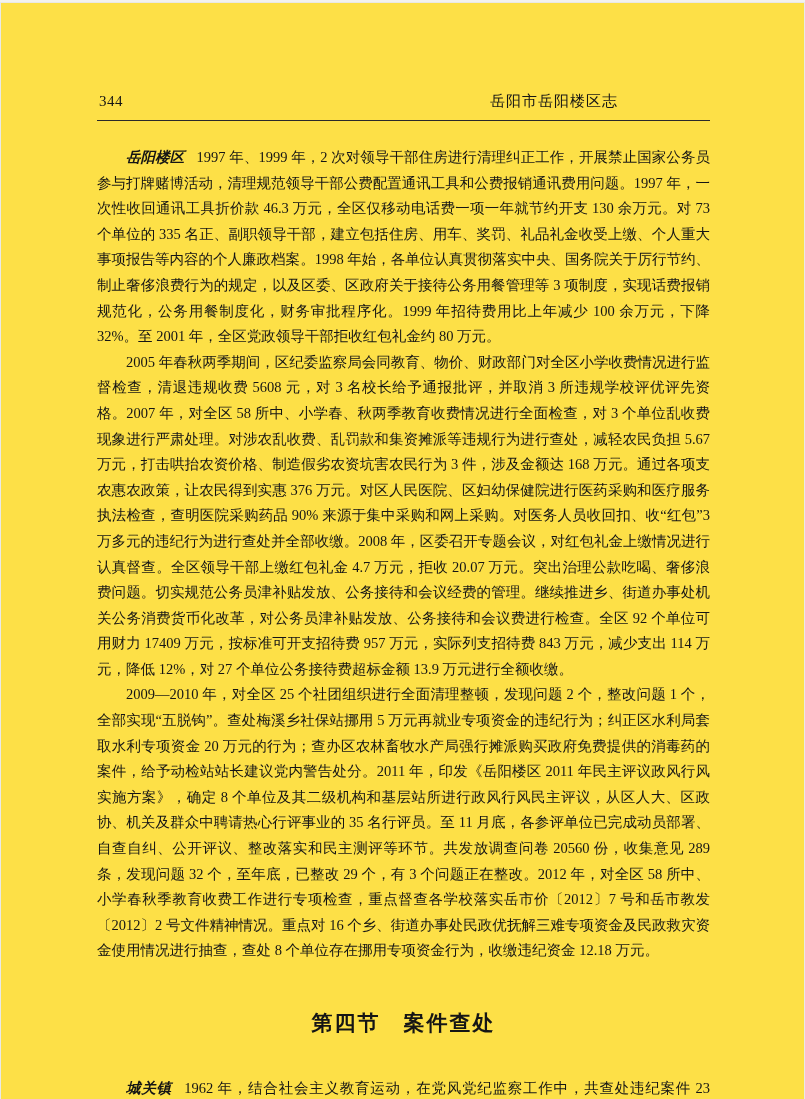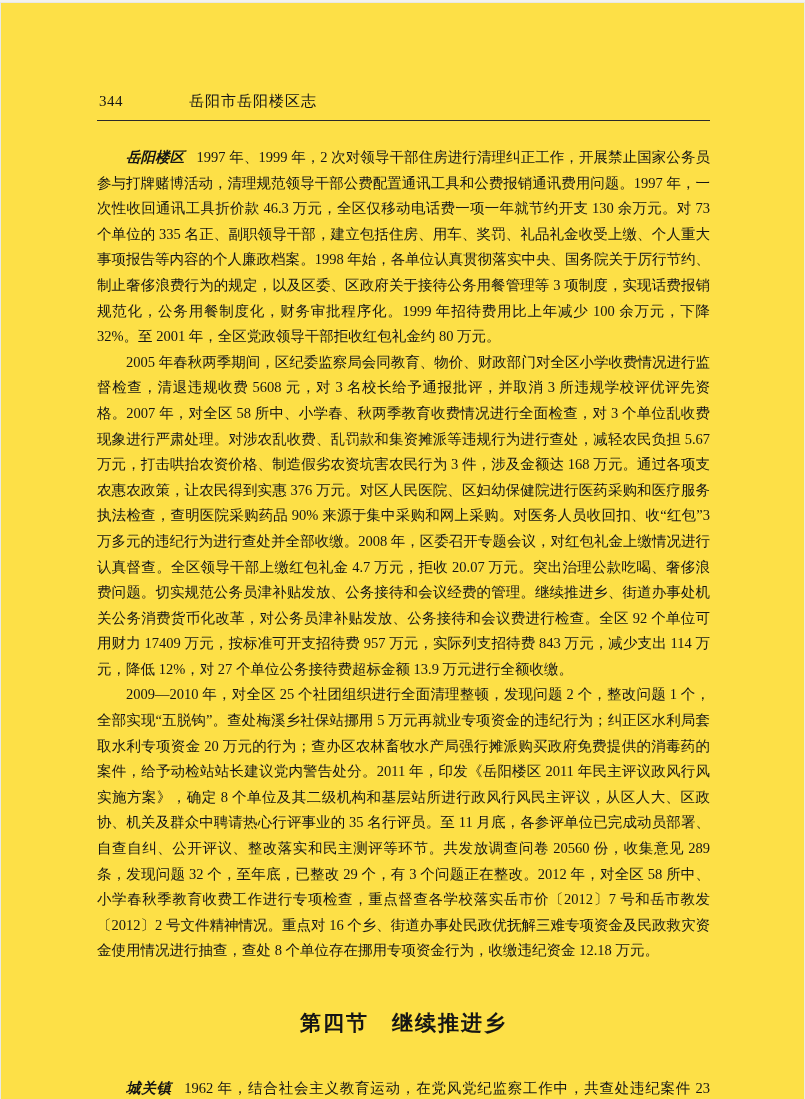--- a/index.html
+++ b/index.html
@@ -25,21 +25,21 @@
     font-size: 15px;
     padding: 0 2px 9px 2px;
   }
   .hdr .num {
     width: 90px;
     text-align: left;
     letter-spacing: 0.5px;
   }
   .hdr .title {
     flex: 1;
-    text-align: left;
+    text-align: right;
     letter-spacing: 1px;
     font-family: Liberation Mono, monospace;
   }
   .hdr .spacer {
     width: 90px;
   }
   .rule {
     border: none;
     border-top: 1.6px solid #2a2a2a;
     margin: 0 0 24px 0;
@@ -82,19 +82,19 @@
   <hr class="rule">
 
   <div class="bodytext">
 
     <p><b class="lead">岳阳楼区</b><span>1997 年、1999 年，2 次对领导干部住房进行清理纠正工作，开展禁止国家公务员参与打牌赌博活动，清理规范领导干部公费配置通讯工具和公费报销通讯费用问题。1997 年，一次性收回通讯工具折价款 46.3 万元，全区仅移动电话费一项一年就节约开支 130 余万元。对 73 个单位的 335 名正、副职领导干部，建立包括住房、用车、奖罚、礼品礼金收受上缴、个人重大事项报告等内容的个人廉政档案。1998 年始，各单位认真贯彻落实中央、国务院关于厉行节约、制止奢侈浪费行为的规定，以及区委、区政府关于接待公务用餐管理等 3 项制度，实现话费报销规范化，公务用餐制度化，财务审批程序化。1999 年招待费用比上年减少 100 余万元，下降 32%。至 2001 年，全区党政领导干部拒收红包礼金约 80 万元。</span></p>
 
     <p><span>2005 年春秋两季期间，区纪委监察局会同教育、物价、财政部门对全区小学收费情况进行监督检查，清退违规收费 5608 元，对 3 名校长给予通报批评，并取消 3 所违规学校评优评先资格。2007 年，对全区 58 所中、小学春、秋两季教育收费情况进行全面检查，对 3 个单位乱收费现象进行严肃处理。对涉农乱收费、乱罚款和集资摊派等违规行为进行查处，减轻农民负担 5.67 万元，打击哄抬农资价格、制造假劣农资坑害农民行为 3 件，涉及金额达 168 万元。通过各项支农惠农政策，让农民得到实惠 376 万元。对区人民医院、区妇幼保健院进行医药采购和医疗服务执法检查，查明医院采购药品 90% 来源于集中采购和网上采购。对医务人员收回扣、收“红包”3 万多元的违纪行为进行查处并全部收缴。2008 年，区委召开专题会议，对红包礼金上缴情况进行认真督查。全区领导干部上缴红包礼金 4.7 万元，拒收 20.07 万元。突出治理公款吃喝、奢侈浪费问题。切实规范公务员津补贴发放、公务接待和会议经费的管理。继续推进乡、街道办事处机关公务消费货币化改革，对公务员津补贴发放、公务接待和会议费进行检查。全区 92 个单位可用财力 17409 万元，按标准可开支招待费 957 万元，实际列支招待费 843 万元，减少支出 114 万元，降低 12%，对 27 个单位公务接待费超标金额 13.9 万元进行全额收缴。</span></p>
 
     <p><span>2009—2010 年，对全区 25 个社团组织进行全面清理整顿，发现问题 2 个，整改问题 1 个，全部实现“五脱钩”。查处梅溪乡社保站挪用 5 万元再就业专项资金的违纪行为；纠正区水利局套取水利专项资金 20 万元的行为；查办区农林畜牧水产局强行摊派购买政府免费提供的消毒药的案件，给予动检站站长建议党内警告处分。2011 年，印发《岳阳楼区 2011 年民主评议政风行风实施方案》，确定 8 个单位及其二级机构和基层站所进行政风行风民主评议，从区人大、区政协、机关及群众中聘请热心行评事业的 35 名行评员。至 11 月底，各参评单位已完成动员部署、自查自纠、公开评议、整改落实和民主测评等环节。共发放调查问卷 20560 份，收集意见 289 条，发现问题 32 个，至年底，已整改 29 个，有 3 个问题正在整改。2012 年，对全区 58 所中、小学春秋季教育收费工作进行专项检查，重点督查各学校落实岳市价〔2012〕7 号和岳市教发〔2012〕2 号文件精神情况。重点对 16 个乡、街道办事处民政优抚解三难专项资金及民政救灾资金使用情况进行抽查，查处 8 个单位存在挪用专项资金行为，收缴违纪资金 12.18 万元。</span></p>
 
-    <p class="section-heading">第四节　继续推进乡</p>
+    <p class="section-heading">第四节　案件查处</p>
 
     <p><b class="lead">城关镇</b><span>1962 年，结合社会主义教育运动，在党风党纪监察工作中，共查处违纪案件 23 起，有 9 名党员干部受到党纪与行政处分，其中法办 1 人，开除党籍 2 人，开除干籍 1 人，留党察看 2 人，严重警告 3 人。受理人民来信来访 17 起，并及时给予答复。1963 年，经过社会主义教育运动，全镇 605</span></p>
 
   </div>
 
 </div>
 
 </body></html>

